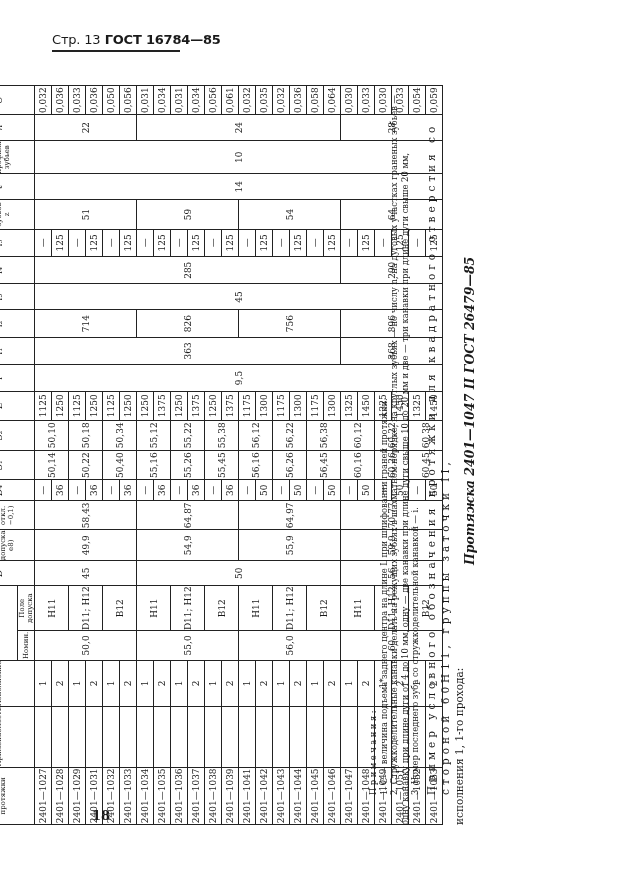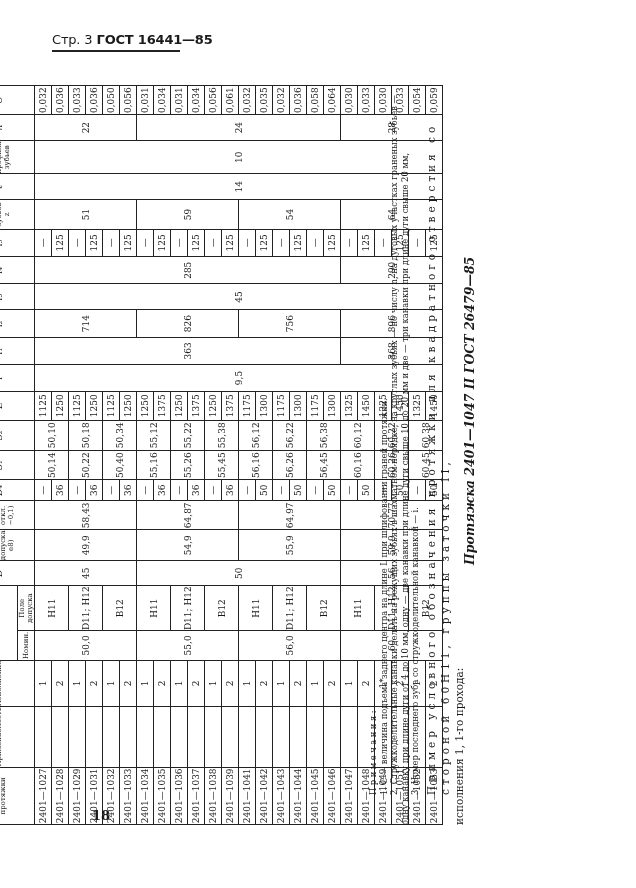--- a/index.html
+++ b/index.html
@@ -21,22 +21,22 @@
   .notes .ln{padding-left:30px;}
   .notes .ln0{padding-left:0;}
   .example{position:absolute;left:0;top:486px;width:740px;font-size:10.5px;line-height:14px;}
   .example .sp{letter-spacing:4px;padding-left:30px;}
   .example-code{position:absolute;left:260px;top:524px;font-style:italic;font-weight:bold;font-size:12.5px;}
 </style>
 </head>
 <body>
 
 <div class="page-header">
-  <span class="pg">Стр. 3</span>
-  <span>ГОСТ 16441—85</span>
+  <span class="pg">Стр. 13</span>
+  <span>ГОСТ 16784—85</span>
 </div>
 <div class="page-header-rule"></div>
 
 <div class="land">
   <div class="land-inner">
 
     <table class="t" id="tbl">
       <colgroup id="cg">
           <col style="width: 58px;">
           <col style="width: 28px;">

